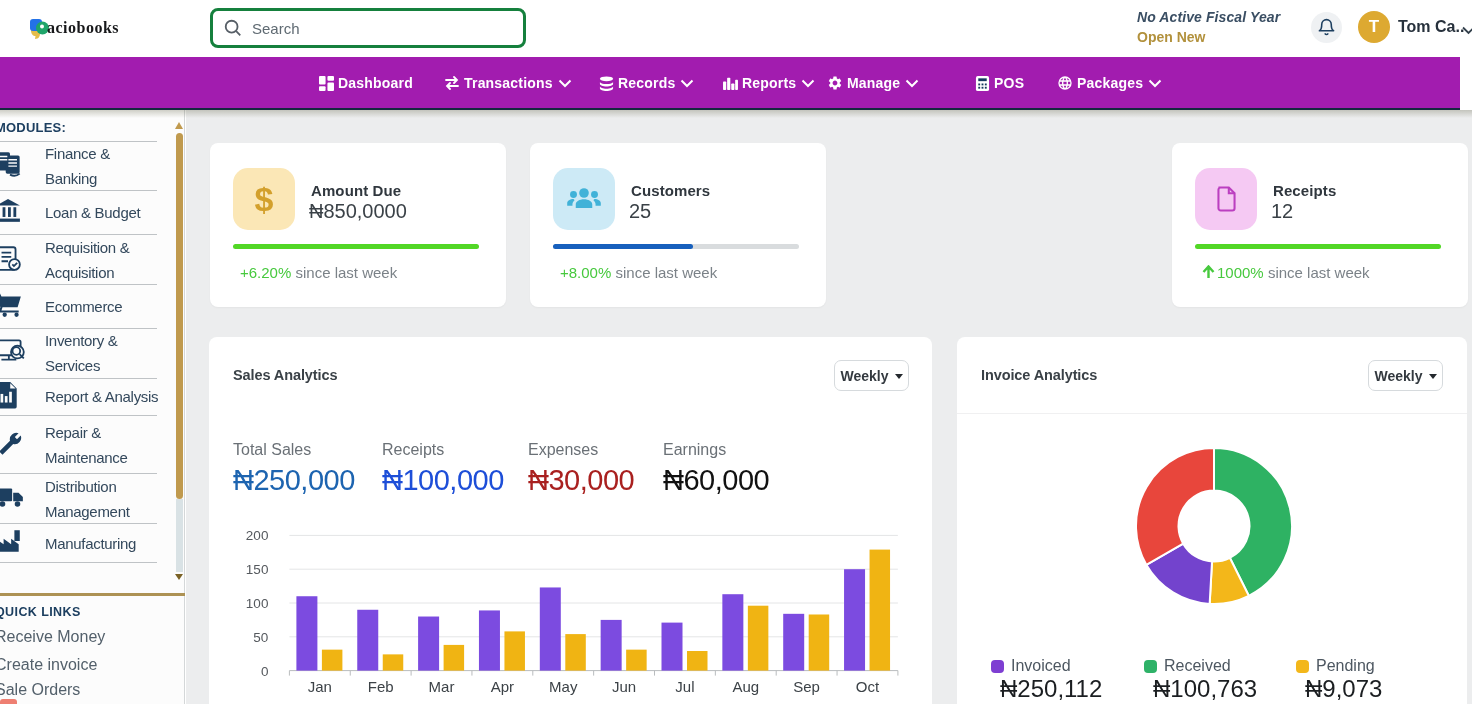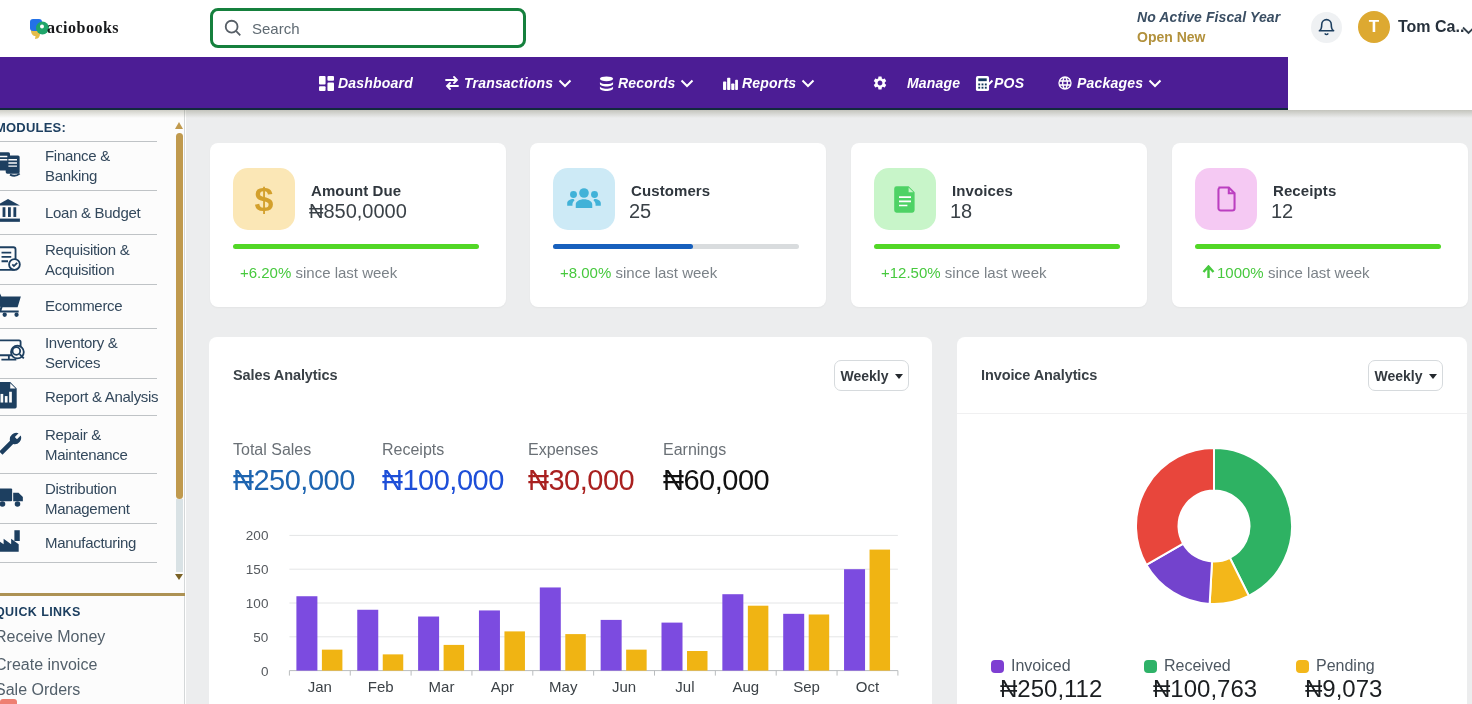--- a/index.html
+++ b/index.html
@@ -13,32 +13,32 @@
 #search { position:absolute; left:210px; top:8px; width:316px; height:40px; border:3px solid #15803d; border-radius:8px; display:flex; align-items:center; color:#5f6a72; font-size:15px; }
 #fiscal { position:absolute; left:1137px; top:9px; text-align:left; width:170px; white-space:nowrap; }
 #fiscal .l1 { font-size:14px; font-weight:bold; color:#3a4e63; letter-spacing:0.1px;font-style:italic; }
 #fiscal .l2 { font-size:14px; font-weight:bold; color:#b2913c; margin-top:4px; }
 #bellwrap { position:absolute; left:1311px; top:12px; width:31px; height:31px; border-radius:50%; background:#eff1f3; display:flex; align-items:center; justify-content:center; }
 #avatar { position:absolute; left:1358px; top:11px; width:32px; height:32px; border-radius:50%; background:#dda931; color:#fff; font-size:17px; font-weight:bold; display:flex; align-items:center; justify-content:center; }
 #uname { position:absolute; left:1398px; top:18px; font-size:16px; font-weight:bold; color:#27313c; }
 #uchev { position:absolute; left:1462px; top:21px; }
 
 
-#navbar { position:absolute; left:0; top:57px; width:1288px; height:53px; background:#4c1d95; border-bottom:2px solid #12293e; display:flex; align-items:center;font-style:italic; }
+#navbar { position:absolute; left:0; top:57px; width:1460px; height:53px; background:#a21caf; border-bottom:2px solid #12293e; display:flex; align-items:center; }
 #navbar .navrow { position:absolute; left:0; top:0; width:1472px; height:51px; }
 .navitem { position:absolute; top:10px; height:32px; display:flex; align-items:center; color:#fff; font-size:14px; font-weight:bold; letter-spacing:0.2px; }
 .navitem .nic { margin-right:4px; display:flex; }
 .navitem .chev { margin-left:5px; display:flex; }
 
 
 #sidebar { position:absolute; left:0; top:110px; width:185px; height:594px; background:#fcfcfc; border-right:1px solid #d4d7d8; }
 #modhdr { position:absolute; left:-5px; top:120px; font-size:13px; font-weight:bold; color:#1d3f60; letter-spacing:0.2px; }
 .mitem { position:absolute; left:0; width:157px; border-bottom:1px solid #bfc3c6; display:flex; align-items:center; }
 #topdivider { position:absolute; left:0; top:141px; width:157px; height:1px; background:#bfc3c6; }
-.mitem .lbl { position:absolute; left:45px; font-size:15px; color:#33485c; line-height:20px; letter-spacing:-0.3px; white-space:nowrap; }
+.mitem .lbl { position:absolute; left:45px; font-size:15px; color:#33485c; line-height:25px; letter-spacing:-0.3px; white-space:nowrap; }
 .mitem .mic { position:absolute; left:-5px; color:#1d3f60; }
 #sbtrack { position:absolute; left:176px; top:499px; width:7px; height:73px; background:#d9e2e5; }
 #sbthumb { position:absolute; left:176px; top:133px; width:7px; height:366px; background:#c09a4e; border-radius:4px; }
 #sbarrow { position:absolute; left:175px; top:574px; width:0; height:0; border-left:4.5px solid transparent; border-right:4.5px solid transparent; border-top:6px solid #7a6226; }
 #sbup { position:absolute; left:175px; top:122px; width:0; height:0; border-left:4.5px solid transparent; border-right:4.5px solid transparent; border-bottom:7px solid #c09a4e; }
 #goldline { position:absolute; left:0; top:593px; width:185px; height:3px; background:#ad9254; }
 #qlhdr { position:absolute; left:-5px; top:605px; font-size:12.5px; font-weight:bold; color:#1d3f60; letter-spacing:0.4px; }
 .qlink { position:absolute; left:-5px; font-size:16px; color:#53606b; }
 #redbadge { position:absolute; left:0px; top:699px; width:17px; height:10px; background:#ee7f72; border-radius:3px; }
 
@@ -145,21 +145,21 @@
             <rect x="0" y="6" width="3.4" height="9" rx="0.8"></rect>
             <rect x="4.4" y="2" width="3.4" height="13" rx="0.8"></rect>
             <rect x="8.8" y="8" width="3.4" height="7" rx="0.8"></rect>
             <rect x="13" y="4" width="3" height="11" rx="0.8"></rect>
           </svg>
     </span>Reports<span class="chev">
           <svg width="14" height="9" viewBox="0 0 14 9" fill="none" stroke="#fff" stroke-width="2">
             <path d="M1.5 1.5 L7 7 L12.5 1.5"></path>
           </svg>
         </span></div>
-    <div class="navitem" style="left:872px;gap:15px;"><span class="nic">
+    <div class="navitem" style="left:827px;"><span class="nic">
       <svg width="16" height="16" viewBox="0 0 24 24" fill="#fff">
             <path d="M19.14 12.94c.04-.3.06-.61.06-.94 0-.32-.02-.64-.07-.94l2.03-1.58a.49.49 0 0 0 .12-.61l-1.92-3.32a.488.488 0 0 0-.59-.22l-2.39.96c-.5-.38-1.03-.7-1.62-.94l-.36-2.54a.484.484 0 0 0-.48-.41h-3.84c-.24 0-.43.17-.47.41l-.36 2.54c-.59.24-1.13.57-1.62.94l-2.39-.96c-.22-.08-.47 0-.59.22L2.74 8.87c-.12.21-.08.47.12.61l2.03 1.58c-.05.3-.09.63-.09.94s.02.64.07.94l-2.03 1.58a.49.49 0 0 0-.12.61l1.92 3.32c.12.22.37.29.59.22l2.39-.96c.5.38 1.03.7 1.62.94l.36 2.54c.05.24.24.41.48.41h3.84c.24 0 .44-.17.47-.41l.36-2.54c.59-.24 1.13-.56 1.62-.94l2.39.96c.22.08.47 0 .59-.22l1.92-3.32c.12-.22.07-.47-.12-.61l-2.01-1.58zM12 15.6c-1.98 0-3.6-1.62-3.6-3.6s1.62-3.6 3.6-3.6 3.6 1.62 3.6 3.6-1.62 3.6-3.6 3.6z"></path>
           </svg>
     </span>Manage<span class="chev">
           <svg width="14" height="9" viewBox="0 0 14 9" fill="none" stroke="#fff" stroke-width="2">
             <path d="M1.5 1.5 L7 7 L12.5 1.5"></path>
           </svg>
         </span></div>
     <div class="navitem" style="left:975px;"><span class="nic">
       <svg width="15" height="15" viewBox="0 0 16 16" fill="#fff">
@@ -304,34 +304,20 @@
           <path d="M5 10c-2.3 0-4.2 1.2-4.2 2.6V14.5h3.5v-1c0-1 .5-1.9 1.4-2.7A6.6 6.6 0 0 0 5 10z"></path>
           <circle cx="19" cy="7" r="2.3"></circle>
           <path d="M19 10c2.3 0 4.2 1.2 4.2 2.6V14.5h-3.5v-1c0-1-.5-1.9-1.4-2.7A6.6 6.6 0 0 1 19 10z"></path>
         </svg>
   </div>
   <div class="ttl">Customers</div>
   <div class="val">25</div>
   <div class="pbar" style="background:#d9dcde;"></div>
   <div class="pbar" style="width:140px;background:#1760bd;"></div>
   <div class="wk"><span class="grn">+8.00%</span> since last week</div>
-</div>
-<div class="scard" style="left:665px;">
-  <div class="isq" style="background:#c8f5c9;">
-    <svg width="24" height="31" viewBox="0 0 20 22" fill="#4ed265">
-          <path d="M3 0 h10 l5 5 v15 a2 2 0 0 1 -2 2 h-13 a2 2 0 0 1 -2 -2 v-18 a2 2 0 0 1 2 -2 z M13 1 v4 h4 Z" fill-rule="evenodd"></path>
-          <g stroke="#fff" stroke-width="1.4">
-            <path d="M5 9 h10 M5 12.5 h10 M5 16 h7"></path>
-          </g>
-        </svg>
-  </div>
-  <div class="ttl">Invoices</div>
-  <div class="val">18</div>
-  <div class="pbar"></div>
-  <div class="wk"><span class="grn">+12.50%</span> since last week</div>
 </div>
 <div class="scard" style="left:986px;">
   <div class="isq" style="background:#f5c9f3;">
     <svg width="23" height="30" viewBox="0 0 20 22" fill="none" stroke="#bb3fc0" stroke-width="1.8">
           <path d="M3 1 h9 l5 5 v13 a2 2 0 0 1 -2 2 h-10 a2 2 0 0 1 -2 -2 v-16 a2 2 0 0 1 2 -2 z"></path>
           <path d="M12 1 v5 h5"></path>
         </svg>
   </div>
   <div class="ttl">Receipts</div>
   <div class="val">12</div>

